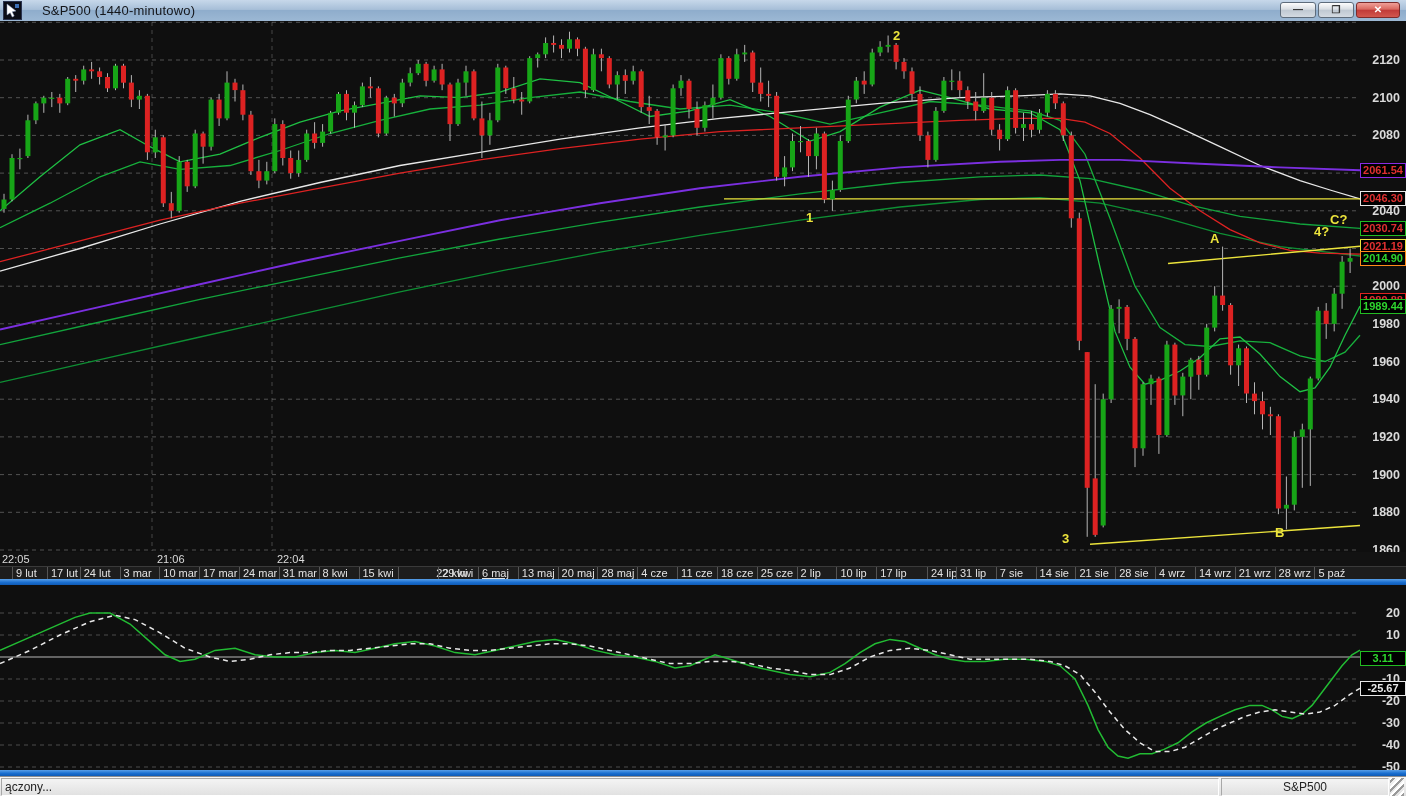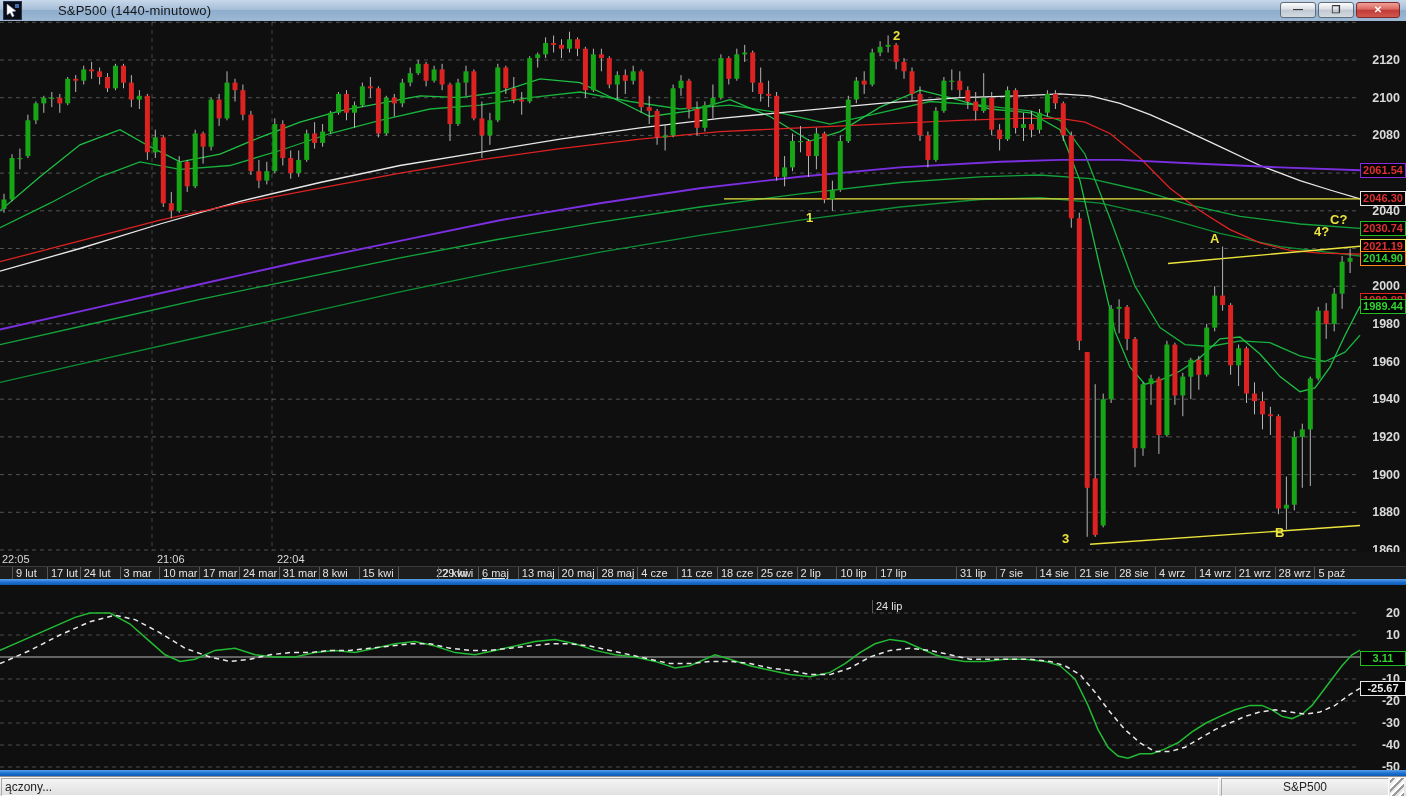--- a/index.html
+++ b/index.html
@@ -5,21 +5,21 @@
   html,body{margin:0;padding:0;background:#000;}
   #app{position:relative;width:1406px;height:796px;overflow:hidden;background:#0f0f0f;
        font-family:"Liberation Sans",sans-serif;}
   
   #titlebar{position:absolute;left:0;top:0;width:1406px;height:21px;
     background:linear-gradient(#c7d8ea 0%,#a7bfd8 45%,#8fadcc 50%,#9cb8d4 100%);
     border-bottom:1px solid #5f7d9f;display:flex;align-items:center;}
   #app-icon{width:17px;height:17px;margin:1px 4px 1px 3px;background:#0b0d16;
     border:1px solid #2a3450;position:relative;}
   #app-icon svg{position:absolute;left:1px;top:1px;}
-  #window-title{font-size:13px;color:#14161a;margin-left:32px;letter-spacing:.2px;}
+  #window-title{font-size:13px;color:#14161a;margin-left:16px;letter-spacing:.2px;}
   #win-buttons{position:absolute;right:6px;top:2px;display:flex;gap:2px;}
   .winbtn{width:36px;height:16px;border:1px solid #5e6c7b;border-radius:3px;
     background:linear-gradient(#fdfdfd,#d9dee3 45%,#bfc8d2 50%,#d3dae1);
     display:flex;align-items:center;justify-content:center;font-size:10px;color:#333;
     box-sizing:border-box;cursor:default;}
   .winbtn.close{width:44px;border:1px solid #7c2b2b;color:#fff;
     background:linear-gradient(#f0a098,#d9685f 45%,#c03a38 50%,#d2574e);}
   .winbtn .glyph{line-height:10px;font-weight:bold;}
   
   #chart-root{position:absolute;left:0;top:21px;width:1406px;height:775px;background:#0f0f0f;}
@@ -503,21 +503,21 @@
         <span class="date-cell" style="left: 517.8px; width: 36px;">13 maj</span>
         <span class="date-cell" style="left: 557.6px; width: 36px;">20 maj</span>
         <span class="date-cell" style="left: 597.4px; width: 36px;">28 maj</span>
         <span class="date-cell" style="left: 637.3px; width: 36px;">4 cze</span>
         <span class="date-cell" style="left: 677.1px; width: 36px;">11 cze</span>
         <span class="date-cell" style="left: 716.9px; width: 36px;">18 cze</span>
         <span class="date-cell" style="left: 756.8px; width: 36px;">25 cze</span>
         <span class="date-cell" style="left: 796.6px; width: 36px;">2 lip</span>
         <span class="date-cell" style="left: 836.4px; width: 36px;">10 lip</span>
         <span class="date-cell" style="left: 876.3px; width: 36px;">17 lip</span>
-        <span class="date-cell" style="left: 872px; width: 36px; margin-top: 33px;">24 lip</span>
+        <span class="date-cell" style="left: 927px; width: 36px;">24 lip</span>
         <span class="date-cell" style="left: 955.9px; width: 36px;">31 lip</span>
         <span class="date-cell" style="left: 995.8px; width: 36px;">7 sie</span>
         <span class="date-cell" style="left: 1035.6px; width: 36px;">14 sie</span>
         <span class="date-cell" style="left: 1075.4px; width: 36px;">21 sie</span>
         <span class="date-cell" style="left: 1115.2px; width: 36px;">28 sie</span>
         <span class="date-cell" style="left: 1155.1px; width: 36px;">4 wrz</span>
         <span class="date-cell" style="left: 1194.9px; width: 36px;">14 wrz</span>
         <span class="date-cell" style="left: 1234.7px; width: 36px;">21 wrz</span>
         <span class="date-cell" style="left: 1274.6px; width: 36px;">28 wrz</span>
         <span class="date-cell" style="left: 1314.4px; width: 36px;">5 paź</span>

